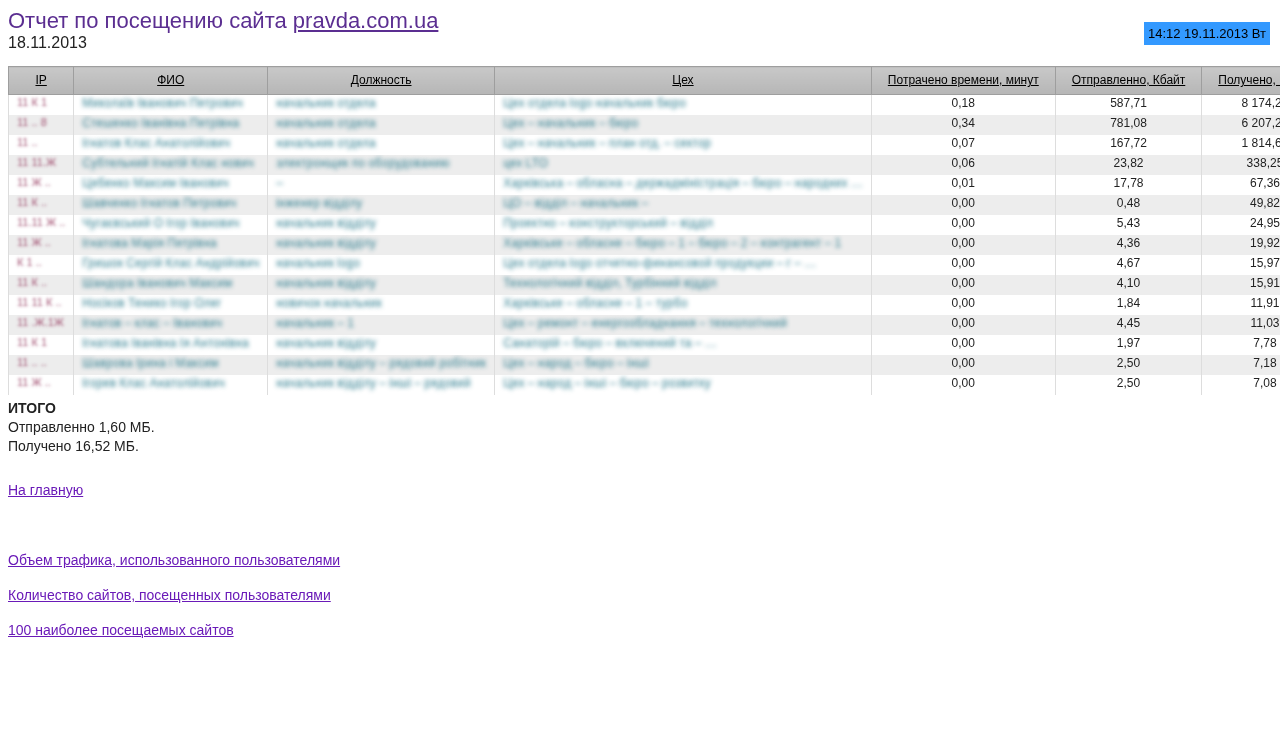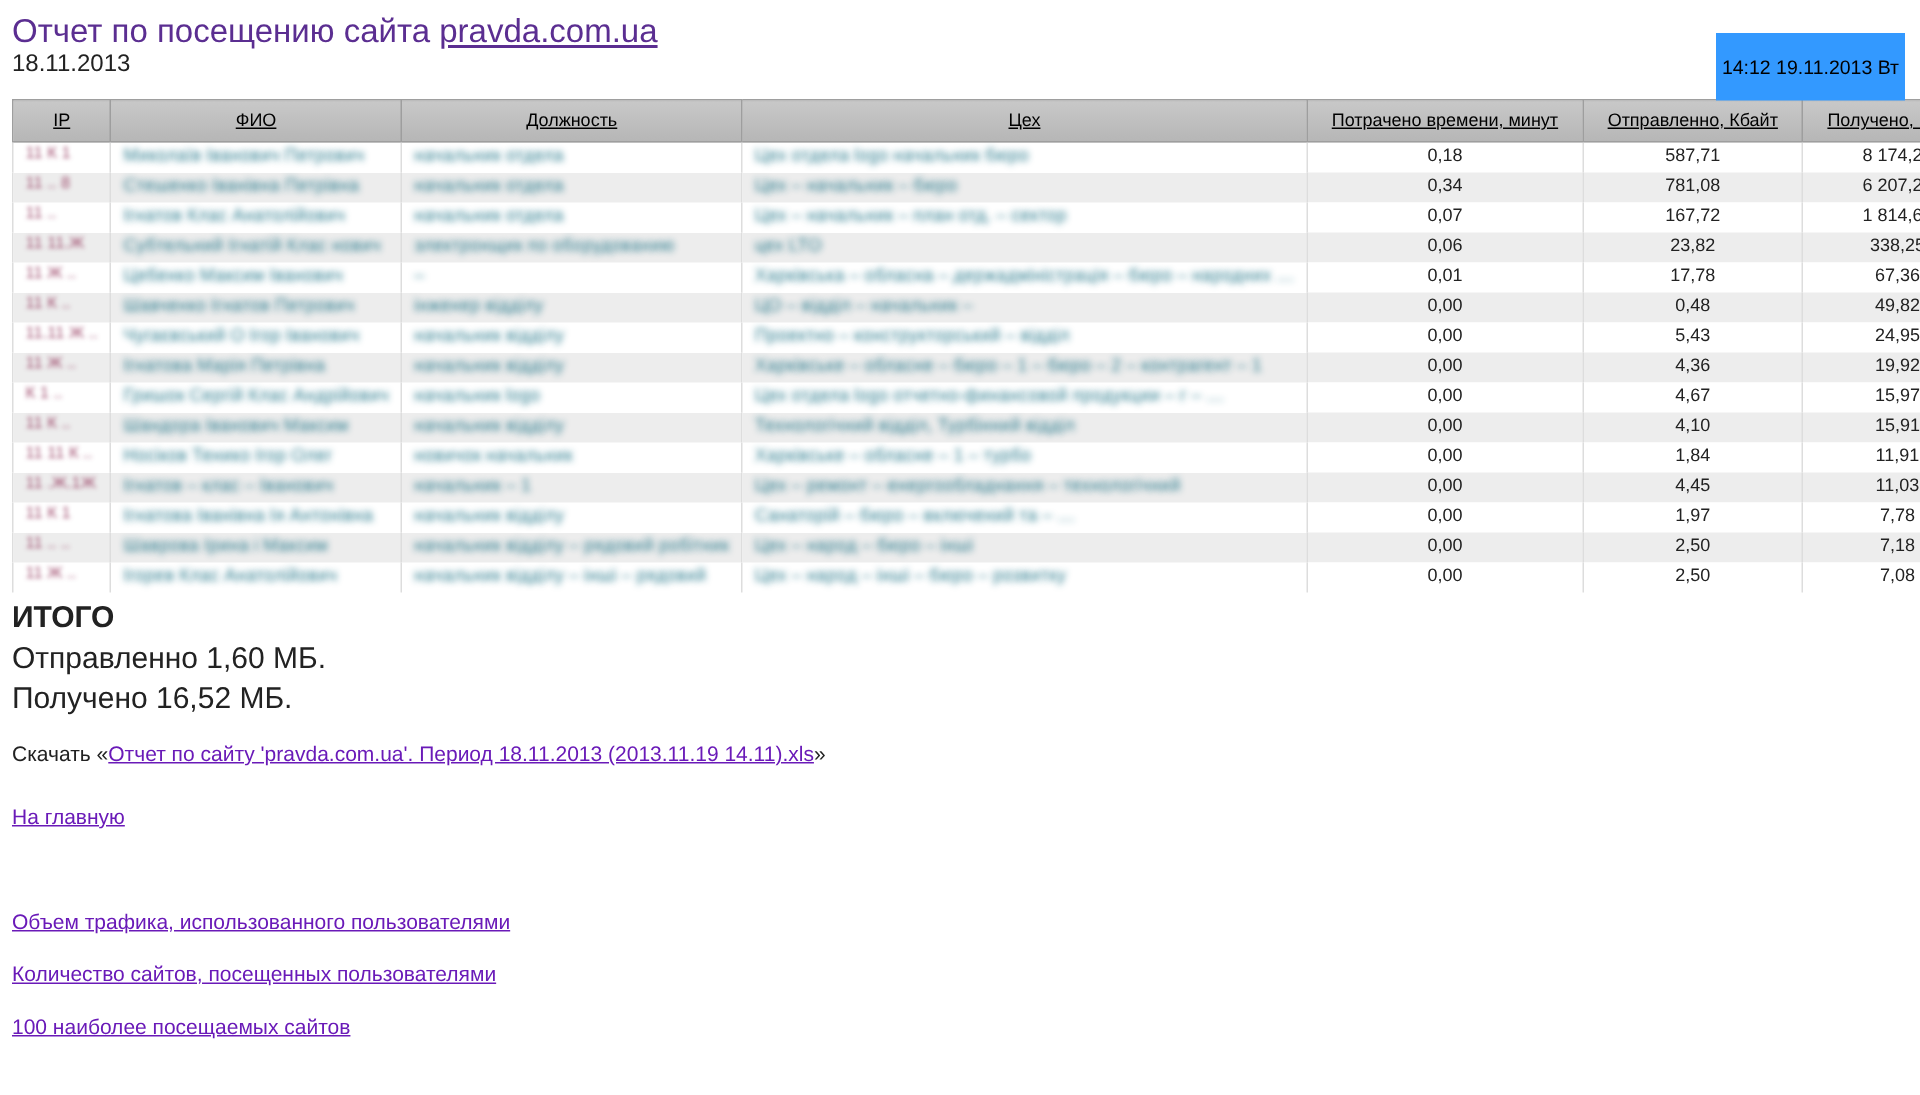--- a/index.html
+++ b/index.html
@@ -15,21 +15,21 @@
     position: relative;
     width: 1264px;
   }
   .timestamp {
     position: absolute;
     top: 22px;
     right: 10px;
     background: #3399ff;
     color: #000;
     font-size: 13px;
-    padding: 15px 4px;
+    padding: 4px 4px;
   }
   h1.title {
     font-weight: 300;
     font-size: 22px;
     color: #5b2e91;
     margin: 0 0 0 0;
   }
   h1.title .site {
     text-decoration: underline;
   }
@@ -79,21 +79,21 @@
   }
   td.ipblur {
     color: transparent;
     text-shadow: 0 0 3px rgba(140,40,80,0.8);
     white-space: nowrap;
     overflow: hidden;
     font-size: 11px;
   }
   .summary {
     margin-top: 4px;
-    font-size: 20px;
+    font-size: 14px;
     line-height: 1.35;
   }
   .summary .total-label {
     font-weight: bold;
   }
   .download-line {
     margin-top: 14px;
     font-size: 14px;
   }
   a.link {
@@ -277,23 +277,20 @@
         </tr>
       </tbody>
   </table>
 
   <div class="summary">
     <div class="total-label">ИТОГО</div>
     <div>Отправленно 1,60 МБ.</div>
     <div>Получено 16,52 МБ.</div>
   </div>
 
-  <div class="download-line">
-    <span>Скачать «</span><a href="#" class="link">Отчет по сайту 'pravda.com.ua'. Период 18.11.2013 (2013.11.19  14.11).xls</a><span>»</span>
-  </div>
 
   <div class="navblock">
     <div class="row"><a href="#" class="link">На главную</a></div>
     <br>
     <div class="row"><a href="#" class="link">Объем трафика, использованного пользователями</a></div>
     <div class="row"><a href="#" class="link">Количество сайтов, посещенных пользователями</a></div>
     <div class="row"><a href="#" class="link">100 наиболее посещаемых сайтов</a></div>
   </div>
 </div>
 

